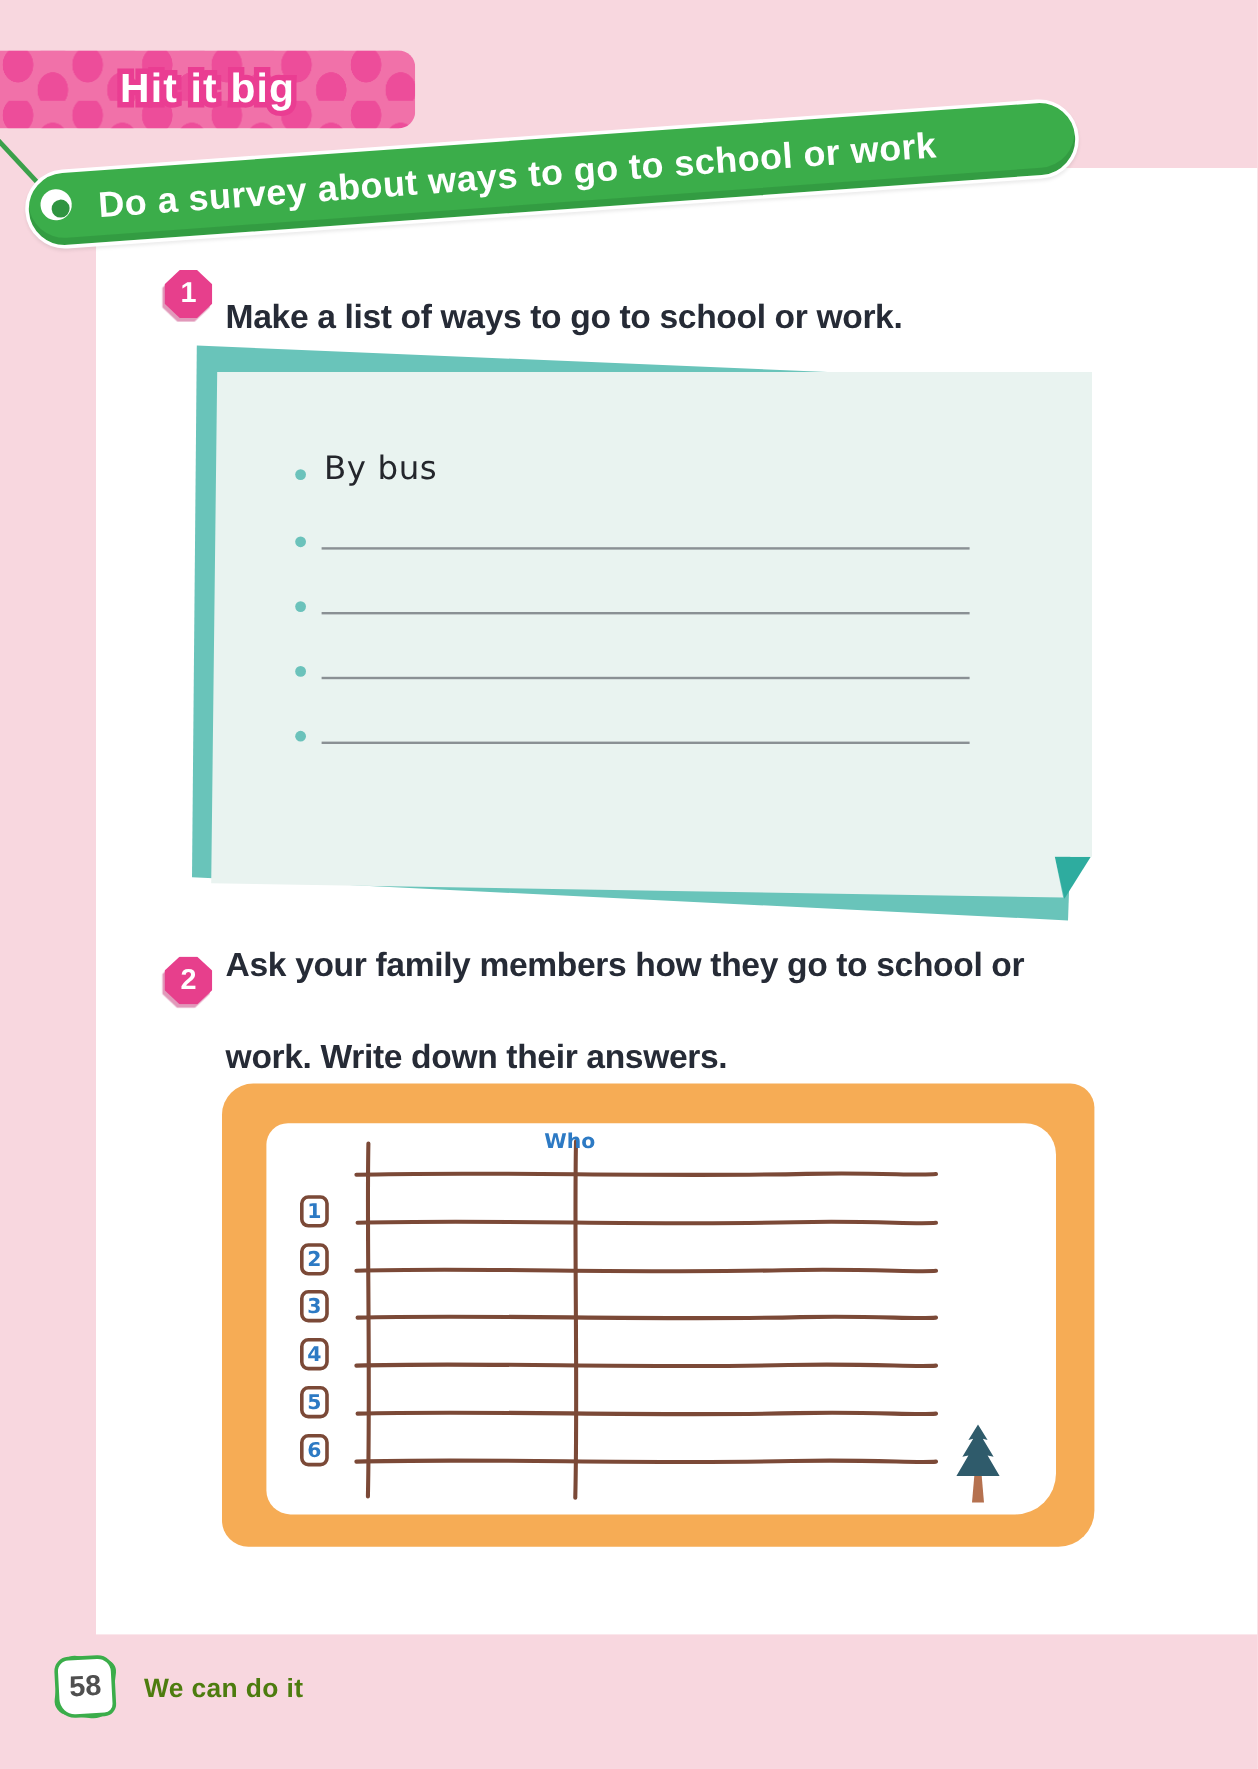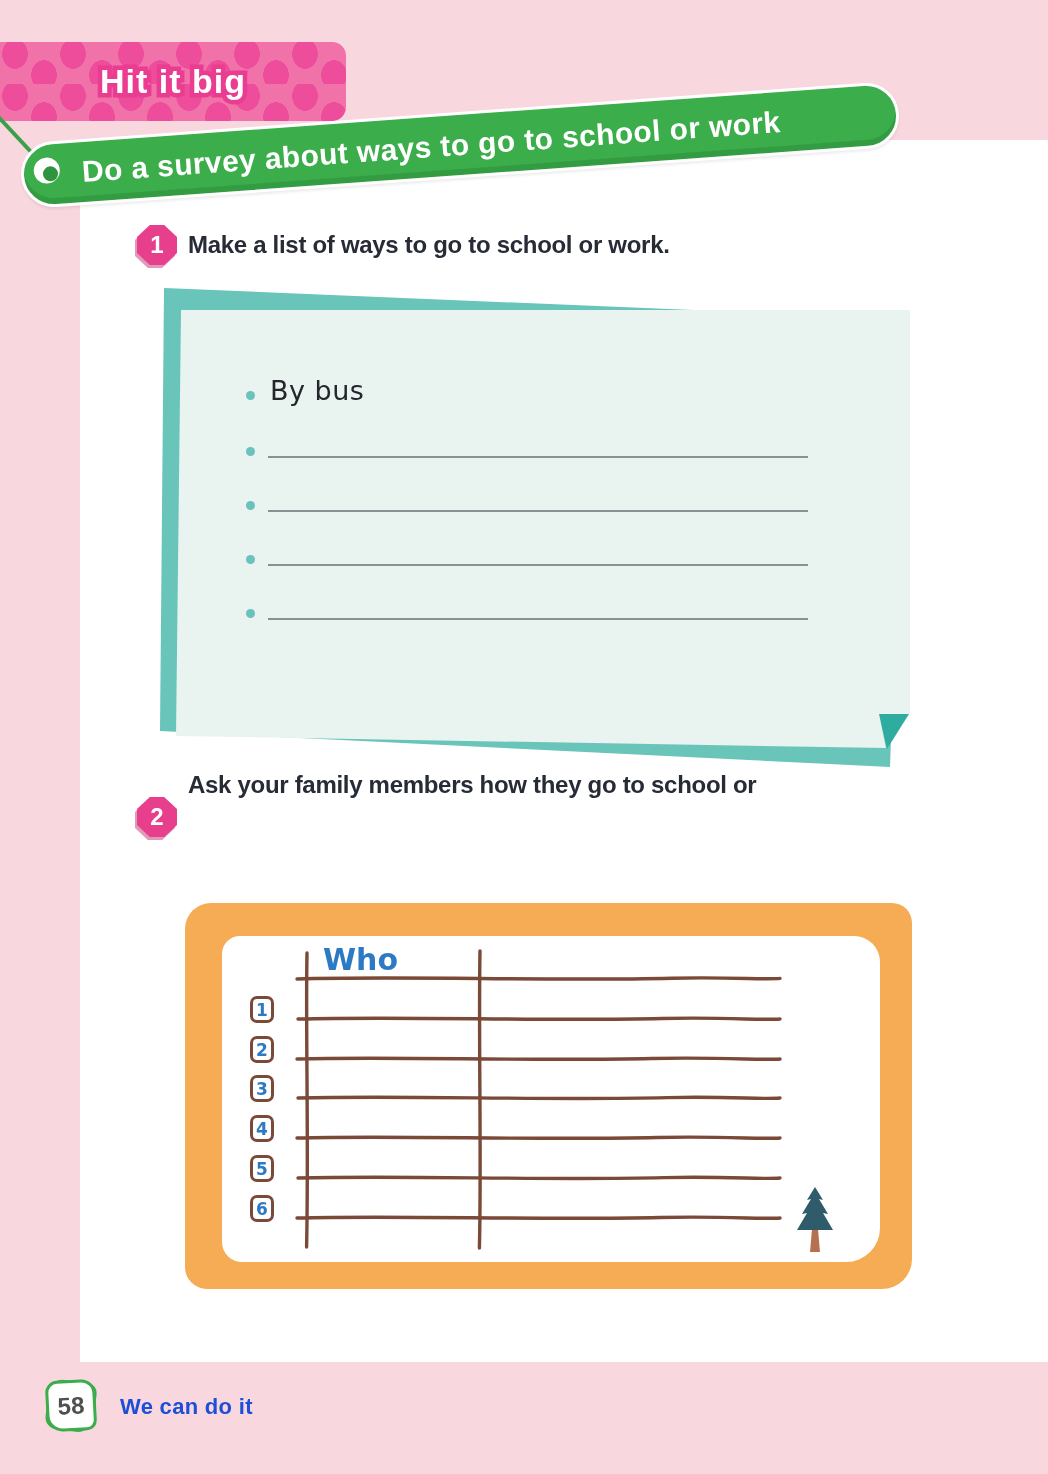--- a/index.html
+++ b/index.html
@@ -4,21 +4,21 @@
 <style>
   html,body{margin:0;padding:0;background:#f8d7df;}
   .stage{position:relative;width:1048px;height:1474px;background:#f8d7df;overflow:hidden;
          font-family:"Liberation Sans",sans-serif;}
   .abs{position:absolute;}
 
   
   .content-sheet{left:80px;top:140px;width:968px;height:1222px;background:#ffffff;}
 
   
-  .hit-badge{left:0;top:42px;width:346px;height:79px;background:#f171a9;
+  .hit-badge{left:0;top:42px;width:346px;height:65px;background:#f171a9;
     border-radius:0 14px 14px 0;
     background-image:
       radial-gradient(ellipse 13px 15px at 15px 12px,#ed4d9a 97%,rgba(0,0,0,0) 100%),
       radial-gradient(ellipse 13px 15px at 44px 33px,#ed4d9a 97%,rgba(0,0,0,0) 100%);
     background-size:58px 42px;
     display:flex;align-items:center;justify-content:center;}
   .hit-badge .stroke-text{position:relative;color:#fff;font-size:34px;font-weight:bold;
     letter-spacing:1px;z-index:0;}
   .stroke-text::before{content:attr(data-text);position:absolute;left:0;top:0;z-index:-1;
     color:#ea3d92;-webkit-text-stroke:9px #ea3d92;}
@@ -35,47 +35,47 @@
     border-radius:50%;background:#2f9440;}
   .banner-hole::before{content:"";position:absolute;left:6px;top:5px;width:5px;height:5px;
     border-radius:50%;background:#ffffff;z-index:1;}
 
   
   .step-badge-wrap{width:40px;height:40px;filter:drop-shadow(-2px 3px 0 rgba(189,28,103,.45));}
   .step-badge{width:40px;height:40px;background:#e73f8c;color:#fff;font-weight:bold;font-size:24px;
     display:flex;align-items:center;justify-content:center;
     clip-path:polygon(32% 0%,68% 0%,100% 30%,100% 70%,68% 100%,32% 100%,0% 70%,0% 30%);
     border-radius:10px;}
-  .step-text{color:#262b36;font-size:24px;font-weight:bold;letter-spacing:-.3px;line-height:46px;white-space:nowrap;}
+  .step-text{color:#262b36;font-size:28px;font-weight:bold;letter-spacing:-.3px;line-height:46px;white-space:nowrap;margin-top:19px;}
 
   
   .hand{font-family:"DejaVu Sans",sans-serif;text-align:right;}
 
   
   .card-dot{position:absolute;width:9px;height:9px;border-radius:50%;background:#6bc2bb;}
   .card-label{position:absolute;color:#24262c;font-size:27px;letter-spacing:.5px;}
   .card-line{position:absolute;width:540px;height:0;border-bottom:2px solid #8a9094;}
 
   
   .frame{left:185px;top:903px;width:727px;height:386px;background:#f6ac55;
     border-radius:26px 20px 30px 22px;}
   .frame-inner{position:absolute;left:37px;top:33px;width:658px;height:326px;background:#ffffff;
     border-radius:18px 26px 34px 20px;}
-  .col-head{position:absolute;color:#2d7ac4;font-size:30px;font-weight:600;text-align:left;padding-left:16px;}
+  .col-head{position:absolute;color:#2d7ac4;font-size:17px;font-weight:600;text-align:right;padding-left:16px;}
   .numbox{position:absolute;left:250px;width:24px;height:27px;border:3px solid #7b4937;
     border-radius:7px;display:flex;align-items:center;justify-content:center;
     color:#2d7ac4;font-size:17px;font-weight:600;box-sizing:border-box;background:#fff;}
 
   
   .page-badge-outer{left:47px;top:1381px;width:48px;height:50px;border:3px solid #3bad4a;
     border-radius:14px 10px 16px 12px;transform:rotate(7deg);background:#fff;box-sizing:border-box;}
   .page-badge-inner{left:46px;top:1380px;width:50px;height:51px;border:3px solid #3bad4a;
     border-radius:12px 14px 10px 16px;transform:rotate(-3deg);background:#ffffff;box-sizing:border-box;
     display:flex;align-items:center;justify-content:center;color:#4f4f4f;font-size:24px;font-weight:bold;}
-  .footer-label{left:120px;top:1394px;color:#1d4ed8;font-size:22px;font-weight:bold;letter-spacing:.3px;}
+  .footer-label{left:120px;top:1394px;color:#4d7c0f;font-size:22px;font-weight:bold;letter-spacing:.3px;}
 
   svg{display:block;}
 </style>
 </head>
 <body>
 
 <div class="stage">
 
   <div class="abs content-sheet"></div>
 
@@ -115,20 +115,21 @@
 
   <div class="abs step-badge-wrap" style="left:137px;top:225px;">
     <div class="step-badge">1</div>
   </div>
   <div class="abs step-text" style="left:188px;top:222px;">Make a list of ways to go to school or work.</div>
 
   <div class="abs step-badge-wrap" style="left:137px;top:797px;">
     <div class="step-badge">2</div>
   </div>
   <div class="abs step-text" style="left:188px;top:762px;">Ask your family members how they go to school or</div>
+  <div class="abs step-text" style="left:188px;top:839px;">work. Write down their answers.</div>
 
   <div class="abs frame">
     <div class="frame-inner"></div>
   </div>
 
   <svg class="abs" style="left:222px;top:937px;" width="658" height="326" viewBox="0 0 658 326" fill="none" stroke="#7b4937" stroke-width="3.4" stroke-linecap="round">
     <path d="M85,16 C83.5,90 86.8,200 84.6,310"></path>
     <path d="M258,14 C256.4,100 259.6,220 257.4,311"></path>
     <path d="M75,42 C180,38.8 330,44.2 450,41.2 C510,39.8 542,43 558,41.4"></path>
     <path d="M76,82 C190,79 320,84.5 440,81.5 C505,80 540,83.5 558,82"></path>

